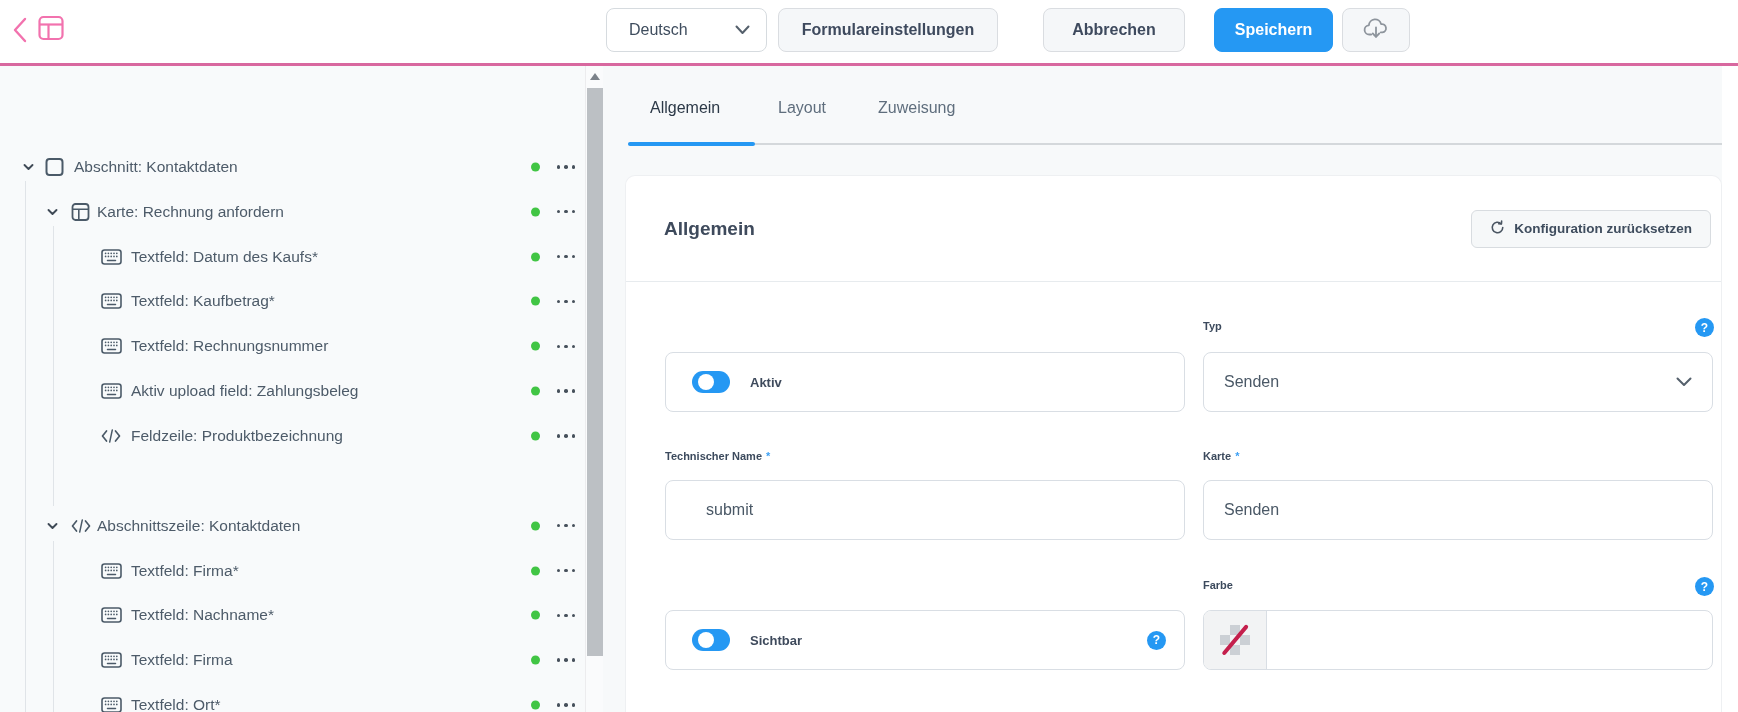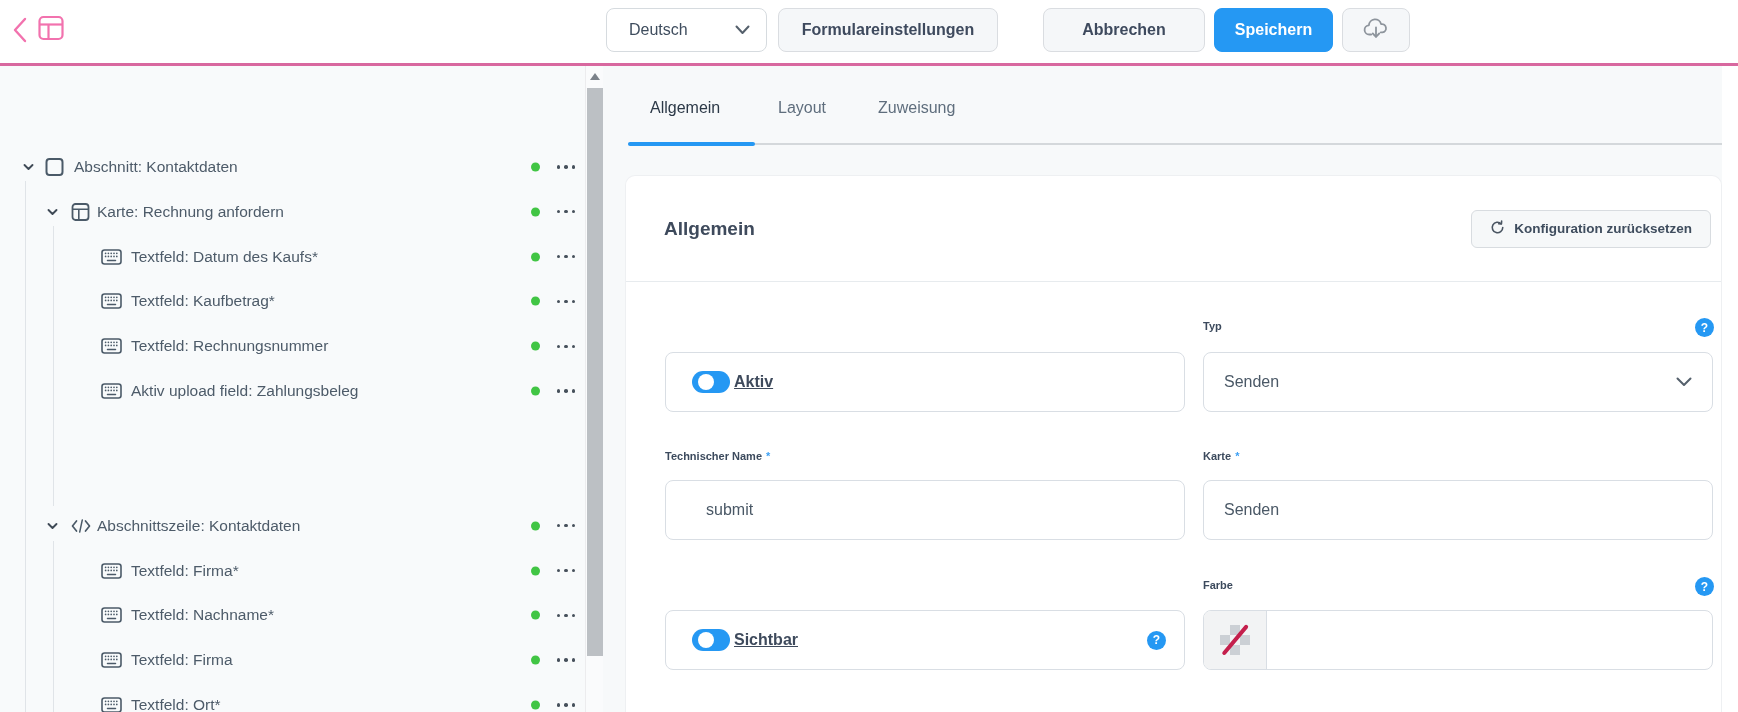--- a/index.html
+++ b/index.html
@@ -10,21 +10,21 @@
   .header{position:absolute;left:0;top:0;width:1738px;height:63px;background:#fff;}
   .pink-line{position:absolute;left:0;top:63px;width:1738px;height:3px;background:#d8689f;}
   .icon-btn{position:absolute;display:flex;align-items:center;justify-content:center;cursor:pointer;background:none;border:none;padding:0;}
   .back-btn{left:8px;top:17px;width:24px;height:28px;}
   .layout-btn{left:36px;top:14px;width:30px;height:30px;}
   .app-title{position:absolute;left:252px;top:13px;font-size:21px;font-weight:700;color:#3e4a5c;white-space:nowrap;}
   .hdr-ctl{position:absolute;top:8px;height:44px;box-sizing:border-box;border-radius:8px;display:flex;align-items:center;justify-content:center;font-size:16px;}
   .lang-select{left:606px;width:161px;background:#fff;border:1px solid #d6dbdf;justify-content:space-between;padding:0 16px 0 22px;cursor:pointer;color:#3f4d5e;}
   .btn-gray{background:#f5f7f9;border:1px solid #dadde1;font-weight:700;color:#3e4a5e;cursor:pointer;}
   .btn-formsettings{left:778px;width:220px;}
-  .btn-cancel{left:1043px;width:162px;}
+  .btn-cancel{left:1043px;width:142px;}
   .btn-save{left:1214px;width:119px;background:#2598f3;border:1px solid #2598f3;color:#fff;font-weight:700;cursor:pointer;}
   .btn-cloud{left:1342px;width:68px;}
 
   
   .sidebar{position:absolute;left:0;top:66px;width:585px;height:646px;background:#f8fafb;overflow:hidden;}
   .tree-row{position:absolute;left:0;width:585px;height:45px;cursor:pointer;}
   .tree-row > span{position:absolute;top:50%;transform:translateY(-50%);display:flex;align-items:center;}
   .tree-label{font-size:15.5px;color:#4d5b69;white-space:nowrap;}
   .status-dot{width:9px;height:9px;border-radius:50%;background:#41c544;left:531px;}
   .row-menu{left:553px;width:26px;height:20px;display:flex;gap:4px;align-items:center;justify-content:center;cursor:pointer;}
@@ -58,21 +58,21 @@
   
   .fld-label{position:absolute;font-size:11px;font-weight:700;color:#3c4a5d;white-space:nowrap;}
   .req{color:#3da0f4;margin-left:4px;}
   .box{position:absolute;box-sizing:border-box;height:60px;background:#fff;border:1px solid #d9dee4;border-radius:8px;
        display:flex;align-items:center;}
   .col-l{left:665px;width:520px;padding-left:20px;}
   .col-r{left:1203px;width:510px;}
   .toggle-box{padding-left:26px;}
   .toggle{position:relative;width:38px;height:22px;border-radius:11px;background:#2598f3;flex:0 0 auto;cursor:pointer;}
   .toggle .knob{position:absolute;top:3px;left:6px;width:16px;height:16px;border-radius:50%;background:#fff;}
-  .toggle-label{margin-left:4px;font-size:16px;font-weight:700;color:#3e4a5c;text-decoration:underline;}
+  .toggle-label{margin-left:20px;font-size:13px;font-weight:700;color:#3e4a5c;}
   .select-box{padding:0 20px;justify-content:space-between;cursor:pointer;}
   .select-box .val{font-size:16px;color:#4a5866;}
   .text-input{width:100%;height:100%;border:none;outline:none;background:transparent;
               font-family:"Liberation Sans","DejaVu Sans",sans-serif;font-size:16px;color:#4a5866;padding:0 20px;box-sizing:border-box;}
   .help{position:absolute;width:19px;height:19px;border-radius:50%;background:#2598f3;color:#fff;
         font-size:12px;font-weight:700;display:flex;align-items:center;justify-content:center;cursor:pointer;}
   .help.inline{position:static;flex:0 0 auto;}
   .sichtbar-box{justify-content:space-between;padding-right:18px;}
 
   .color-field{overflow:hidden;padding:0;}
@@ -268,20 +268,36 @@
           </svg>
         </span>
         <span class="tree-label" style="left:131px">Aktiv upload field: Zahlungsbeleg</span>
         <span class="status-dot"></span>
         <span class="row-menu">
           <i></i>
           <i></i>
           <i></i>
         </span>
       </div>
+      <div class="tree-row" style="top: 347.45px;">
+        <span style="left:101px">
+          <svg width="20" height="15" viewBox="0 0 20 15">
+            <polyline points="5.5,2.5 1.5,7.5 5.5,12.5" fill="none" stroke="#4b5a68" stroke-width="1.7" stroke-linecap="round" stroke-linejoin="round"></polyline>
+            <polyline points="14.5,2.5 18.5,7.5 14.5,12.5" fill="none" stroke="#4b5a68" stroke-width="1.7" stroke-linecap="round" stroke-linejoin="round"></polyline>
+            <line x1="8.7" y1="13.6" x2="11.3" y2="1.4" stroke="#4b5a68" stroke-width="1.5" stroke-linecap="round"></line>
+          </svg>
+        </span>
+        <span class="tree-label" style="left:131px">Feldzeile: Produktbezeichnung</span>
+        <span class="status-dot"></span>
+        <span class="row-menu">
+          <i></i>
+          <i></i>
+          <i></i>
+        </span>
+      </div>
       <div class="tree-row" style="top: 437.15px;">
         <span style="left:45px">
           <svg width="15" height="15" viewBox="0 0 15 15">
             <polyline points="3.5,5.5 7.5,9.5 11.5,5.5" fill="none" stroke="#3f4a56" stroke-width="1.9" stroke-linecap="round" stroke-linejoin="round"></polyline>
           </svg>
         </span>
         <span style="left:71px">
           <svg width="20" height="15" viewBox="0 0 20 15">
             <polyline points="5.5,2.5 1.5,7.5 5.5,12.5" fill="none" stroke="#4b5a68" stroke-width="1.7" stroke-linecap="round" stroke-linejoin="round"></polyline>
             <polyline points="14.5,2.5 18.5,7.5 14.5,12.5" fill="none" stroke="#4b5a68" stroke-width="1.7" stroke-linecap="round" stroke-linejoin="round"></polyline>

